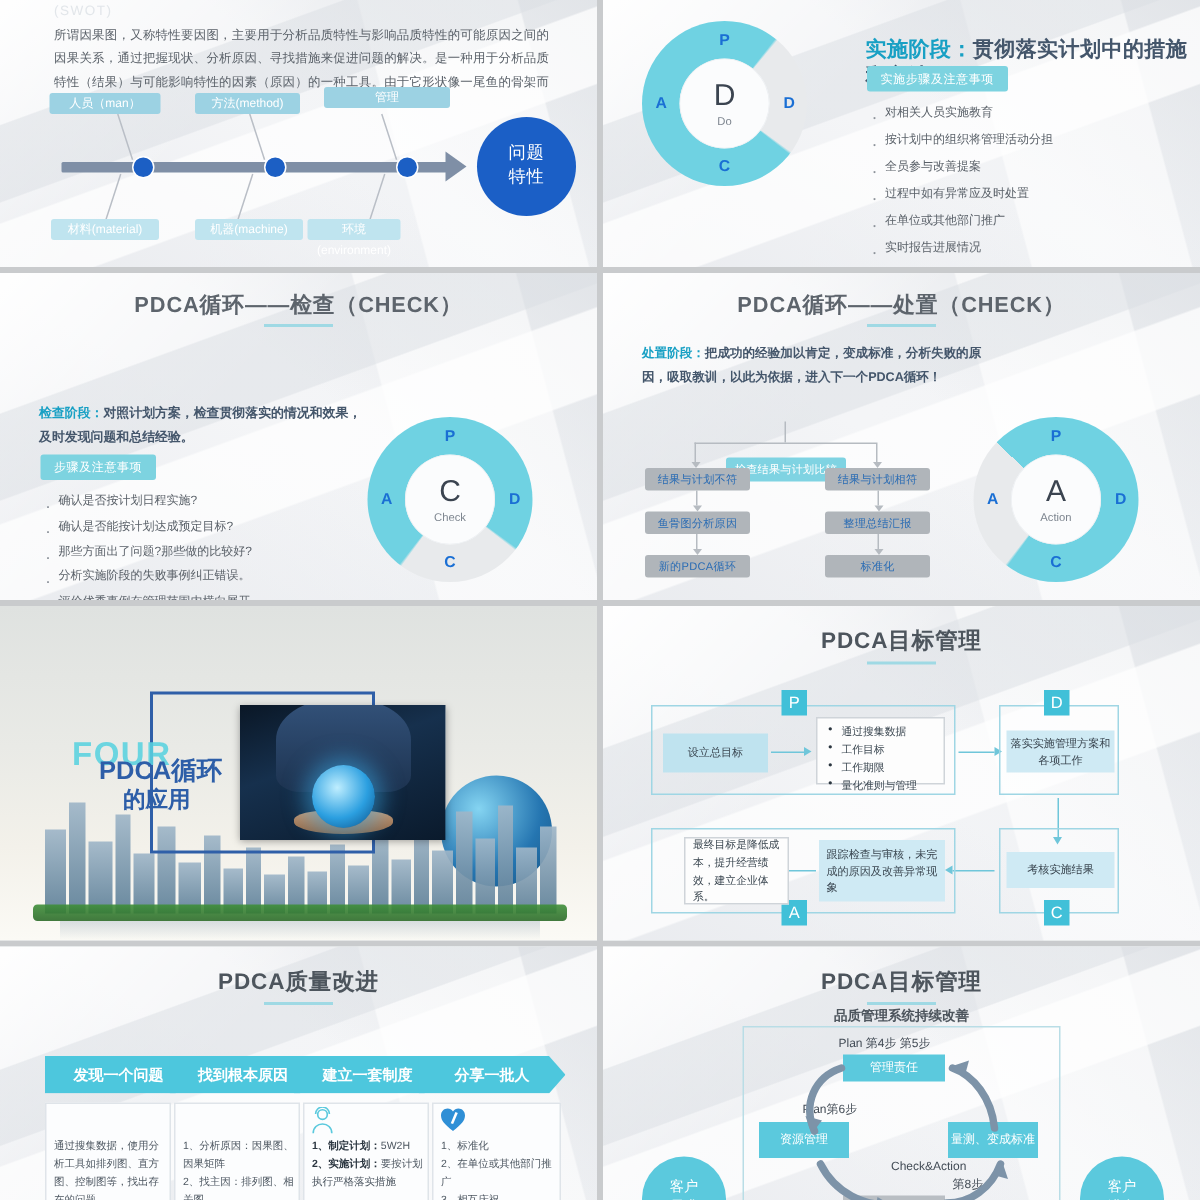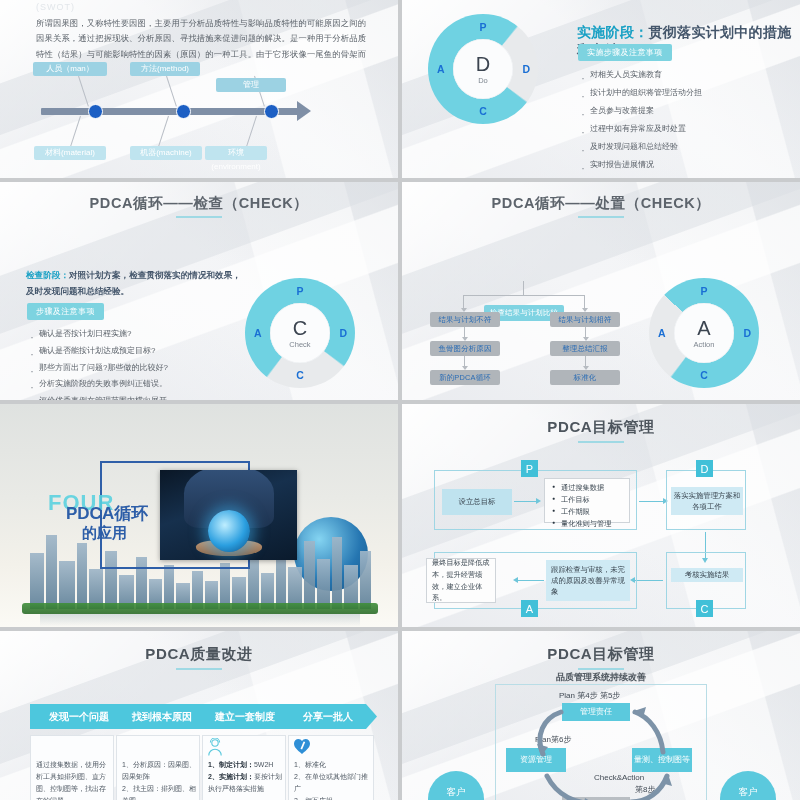--- a/index.html
+++ b/index.html
@@ -162,26 +162,30 @@
 
         <div class="fb-stem" style="left:78px;top:20px;height:32px;transform:rotate(-18deg)"></div>
         <div class="fb-stem" style="left:166px;top:20px;height:32px;transform:rotate(-18deg)"></div>
         <div class="fb-stem" style="left:254px;top:20px;height:32px;transform:rotate(-18deg)"></div>
         <div class="fb-stem" style="left:80px;top:60px;height:32px;transform:rotate(18deg)"></div>
         <div class="fb-stem" style="left:168px;top:60px;height:32px;transform:rotate(18deg)"></div>
         <div class="fb-stem" style="left:256px;top:60px;height:32px;transform:rotate(18deg)"></div>
 
         <div class="fb-lbl fb-top" style="left:33px;top:6px;width:74px">人员（man）</div>
         <div class="fb-lbl fb-top" style="left:130px;top:6px;width:70px">方法(method)</div>
-        <div class="fb-lbl fb-top" style="left:216px;top:22px;width:70px">管理</div>
+        <div class="fb-lbl fb-top" style="left:216px;top:2px;width:84px">管理</div>
 
         <div class="fb-lbl fb-bot" style="left:34px;top:90px;width:72px">材料(material)</div>
         <div class="fb-lbl fb-bot" style="left:130px;top:90px;width:72px">机器(machine)</div>
         <div class="fb-lbl fb-bot" style="left:205px;top:90px;width:62px">环境(environment)</div>
 
+        <div class="fb-head">
+          <span>问题</span>
+          <span>特性</span>
+        </div>
       </div>
     </div>
   </div>
 
   <div class="panel">
     <div class="poly"></div>
     <div class="inner">
 
       <div class="ring-wrap" style="left:26px;top:14px;width:110px;height:110px">
         <div class="ring" style="border-radius:50%;
@@ -204,21 +208,21 @@
 
       <div class="p2-h" style="left:175px;top:24px">
         <span class="accent">实施阶段：</span><span>贯彻落实计划中的措施和方法</span>
       </div>
       <div class="tagbtn" style="left:176px;top:44px">实施步骤及注意事项</div>
       <ul class="bullets" style="left:176px;top:66px">
         <li>对相关人员实施教育</li>
         <li>按计划中的组织将管理活动分担</li>
         <li>全员参与改善提案</li>
         <li>过程中如有异常应及时处置</li>
-        <li>及时发现问题和总结经验</li>
+        <li>在单位或其他部门推广</li>
         <li>实时报告进展情况</li>
       </ul>
     </div>
   </div>
 
   <div class="panel">
     <div class="poly"></div>
     <div class="inner">
       <div class="ttl" style="position:absolute;left:0;right:0;top:12px">PDCA循环——检查（CHECK）</div>
       <div class="ttl-rule" style="position:absolute;left:0;right:0;top:31px"></div>
@@ -257,20 +261,23 @@
       </div>
     </div>
   </div>
 
   <div class="panel">
     <div class="poly"></div>
     <div class="inner">
       <div class="ttl" style="position:absolute;left:0;right:0;top:12px">PDCA循环——处置（CHECK）</div>
       <div class="ttl-rule" style="position:absolute;left:0;right:0;top:31px"></div>
 
+      <div style="position:absolute;left:26px;top:46px;width:240px;font-size:8.4px;font-weight:bold;line-height:1.9;color:#44566b">
+        <span style="color:#18a0c4">处置阶段：</span><span>把成功的经验加以肯定，变成标准，分析失败的原因，吸取教训，以此为依据，进入下一个PDCA循环！</span>
+      </div>
 
       <div class="fl fl-cyan" style="left:82px;top:83px;width:80px;height:16px">检查结果与计划比较</div>
       <div class="fl-line" style="left:121px;top:99px;width:1px;height:14px"></div>
       <div class="fl-line" style="left:61px;top:113px;width:121px;height:1px"></div>
       <div class="fl-line" style="left:61px;top:113px;width:1px;height:13px"></div>
       <div class="fl-line" style="left:182px;top:113px;width:1px;height:13px"></div>
       <div class="fl-ar" style="left:58.5px;top:126px"></div>
       <div class="fl-ar" style="left:179.5px;top:126px"></div>
 
       <div class="fl fl-grey" style="left:28px;top:130px;width:70px;height:15px">结果与计划不符</div>
@@ -380,31 +387,31 @@
 
       <div class="g-box" style="left:264px;top:66px;width:80px;height:60px"></div>
       <div class="g-tag" style="left:294px;top:56px">D</div>
       <div class="g-fill g-fill2" style="left:269px;top:83px;width:72px;height:28px">落实实施管理方案和各项工作</div>
 
       <div class="g-ar" style="left:303px;top:128px;width:1.2px;height:26px"></div>
       <div class="g-arh" style="left:300px;top:154px;border-left:3.5px solid transparent;border-right:3.5px solid transparent;border-top:5px solid #6fc6da"></div>
 
       <div class="g-box" style="left:264px;top:148px;width:80px;height:57px"></div>
       <div class="g-tag" style="left:294px;top:196px">C</div>
-      <div class="g-fill g-fill2" style="left:269px;top:164px;width:72px;height:14px">考核实施结果</div>
+      <div class="g-fill g-fill2" style="left:269px;top:164px;width:72px;height:24px">考核实施结果</div>
 
       <div class="g-arh" style="left:228px;top:172.5px;border-top:3.5px solid transparent;border-bottom:3.5px solid transparent;border-right:5px solid #6fc6da"></div>
       <div class="g-ar" style="left:233px;top:176px;width:28px;height:1.2px"></div>
 
       <div class="g-box" style="left:32px;top:148px;width:203px;height:57px"></div>
       <div class="g-tag" style="left:119px;top:196px">A</div>
       <div class="g-fill g-fill2" style="left:144px;top:156px;width:84px;height:41px;justify-content:flex-start;text-align:left;padding:4px 5px">跟踪检查与审核，未完成的原因及改善异常现象</div>
       <div class="g-arh" style="left:111px;top:172.5px;border-top:3.5px solid transparent;border-bottom:3.5px solid transparent;border-right:5px solid #6fc6da"></div>
       <div class="g-ar" style="left:116px;top:176px;width:26px;height:1.2px"></div>
-      <div class="g-white" style="left:24px;top:154px;width:70px;height:45px;display:flex;align-items:center;text-align:left;padding:3px 5px;line-height:1.6">最终目标是降低成本，提升经营绩效，建立企业体系。</div>
+      <div class="g-white" style="left:54px;top:154px;width:70px;height:45px;display:flex;align-items:center;text-align:left;padding:3px 5px;line-height:1.6">最终目标是降低成本，提升经营绩效，建立企业体系。</div>
     </div>
   </div>
 
   <div class="panel">
     <div class="poly"></div>
     <div class="inner">
       <div class="ttl" style="position:absolute;left:0;right:0;top:14px;font-size:15px;color:#4d555d">PDCA质量改进</div>
       <div class="ttl-rule" style="position:absolute;left:0;right:0;top:34px"></div>
 
       <div class="chev" style="left:30px;top:73px;width:98px">发现一个问题</div>
@@ -450,21 +457,21 @@
       <div class="ttl-rule" style="position:absolute;left:0;right:0;top:34px"></div>
       <div style="position:absolute;left:0;right:0;top:40px;text-align:center;font-size:9px;font-weight:bold;color:#4d555d">品质管理系统持续改善</div>
 
       <div class="c-frame" style="left:93px;top:53px;width:212px;height:130px"></div>
 
       <div class="c-lbl" style="left:157px;top:59px">Plan  第4步   第5步</div>
       <div class="c-box" style="left:160px;top:72px;width:68px;height:18px">管理责任</div>
 
       <div class="c-lbl" style="left:133px;top:103px">Plan第6步</div>
       <div class="c-box" style="left:104px;top:117px;width:60px;height:24px">资源管理</div>
-      <div class="c-box" style="left:230px;top:117px;width:60px;height:24px;flex-direction:column">量测、控制图等</div>
+      <div class="c-box" style="left:230px;top:117px;width:60px;height:24px;flex-direction:column">量测、变成标准</div>
 
       <div class="c-lbl" style="left:192px;top:142px">Check&amp;Action</div>
       <div class="c-lbl" style="left:233px;top:153px">第8步</div>
 
       <div class="c-box c-grey" style="left:160px;top:166px;width:68px;height:18px">产品实现</div>
 
       <svg style="position:absolute;left:93px;top:53px" width="212" height="130" viewBox="0 0 212 130">
         <path d="M48 70 C40 52 48 34 66 28" fill="none" stroke="#7d93a8" stroke-width="5" stroke-linecap="round"></path>
         <path d="M46 72 l-4 -12 l11 3 z" fill="#7d93a8"></path>
         <path d="M52 92 C62 112 82 120 98 119" fill="none" stroke="#7d93a8" stroke-width="5" stroke-linecap="round"></path>

